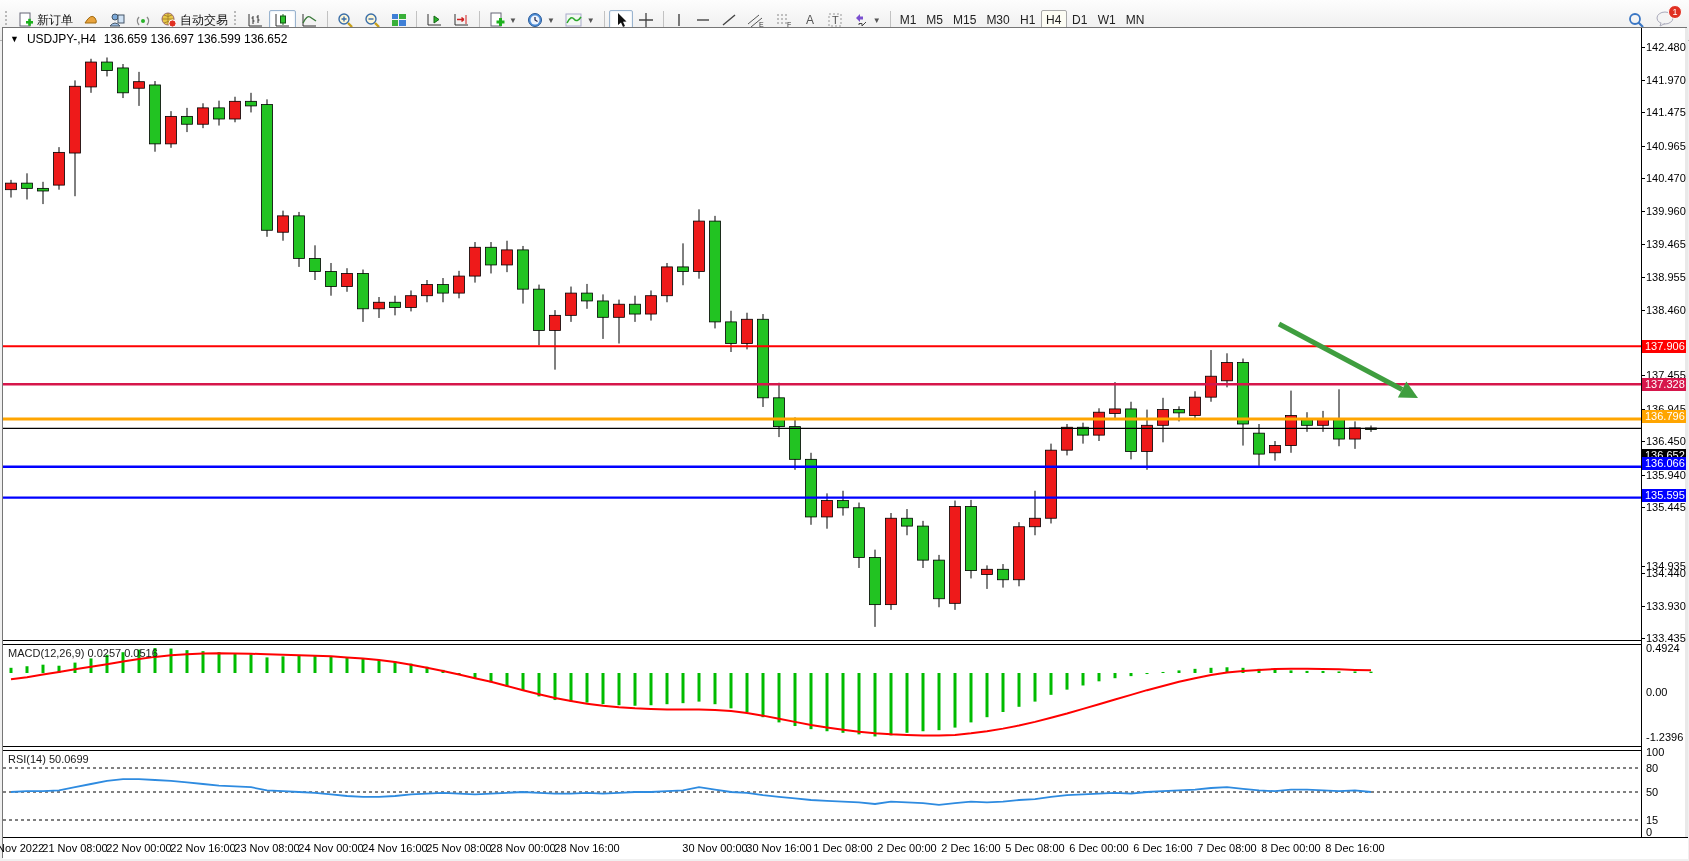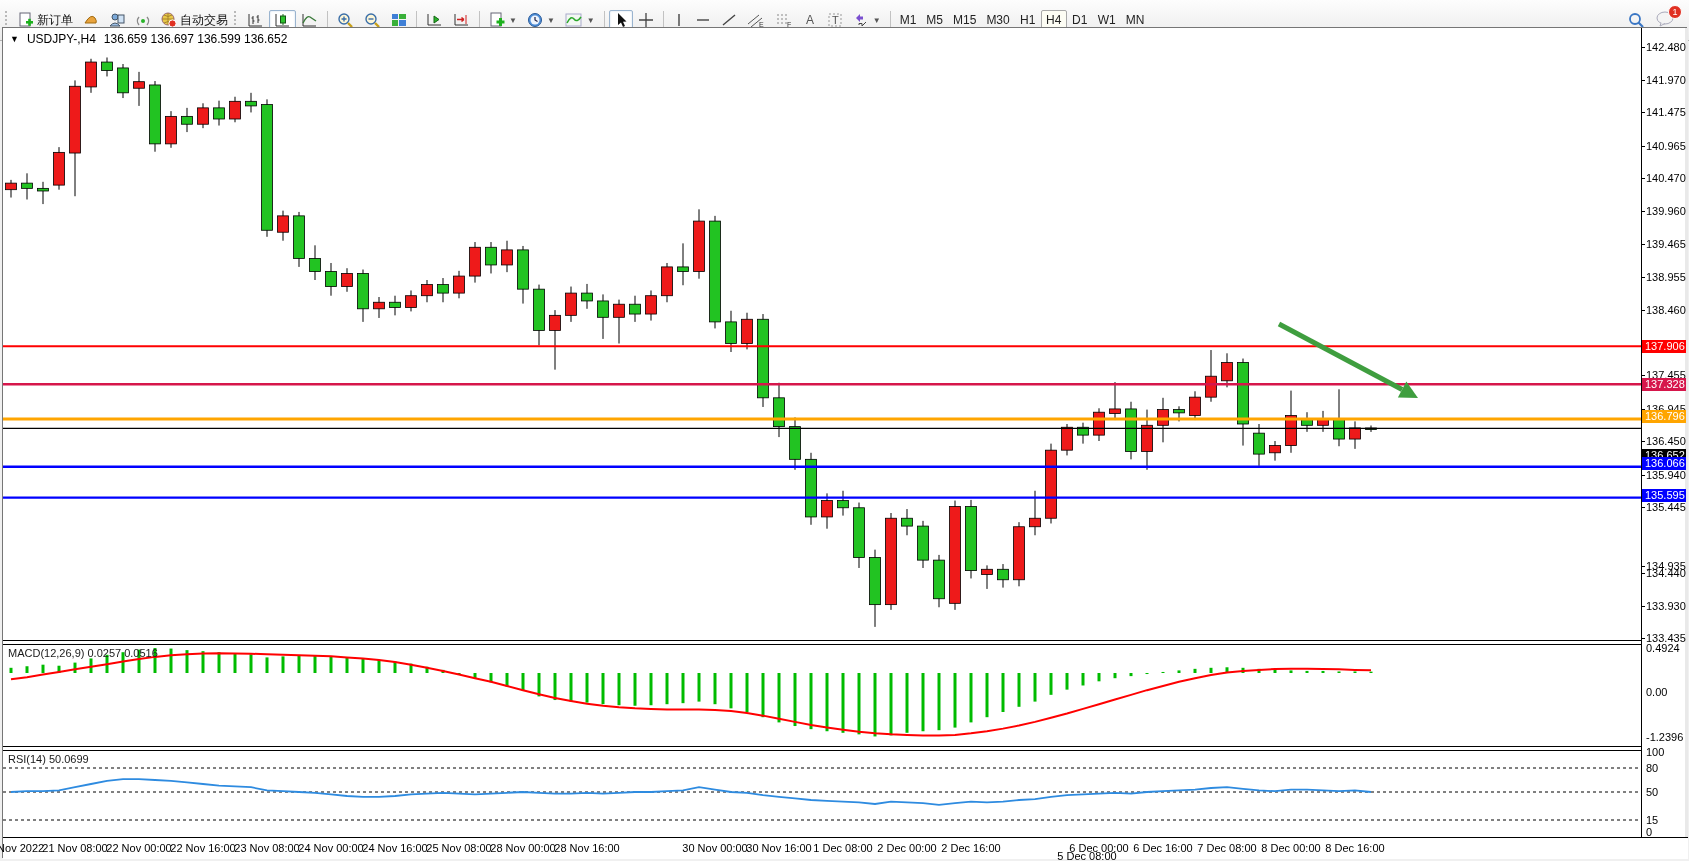--- a/index.html
+++ b/index.html
@@ -592,20 +592,20 @@
       <div class="tlabel" style="left: 352px;">24 Nov 16:00</div>
       <div class="tlabel" style="left: 416px;">25 Nov 08:00</div>
       <div class="tlabel" style="left: 480px;">28 Nov 00:00</div>
       <div class="tlabel" style="left: 544px;">28 Nov 16:00</div>
       <div class="tlabel" style="left: 608px; margin-top: 20px;">29 Nov 08:00</div>
       <div class="tlabel" style="left: 672px;">30 Nov 00:00</div>
       <div class="tlabel" style="left: 736px;">30 Nov 16:00</div>
       <div class="tlabel" style="left: 800px;">1 Dec 08:00</div>
       <div class="tlabel" style="left: 864px;">2 Dec 00:00</div>
       <div class="tlabel" style="left: 928px;">2 Dec 16:00</div>
-      <div class="tlabel" style="left: 1044px; margin-top: 8px;">5 Dec 08:00</div>
+      <div class="tlabel" style="left: 992px;">5 Dec 08:00</div>
       <div class="tlabel" style="left: 1056px;">6 Dec 00:00</div>
       <div class="tlabel" style="left: 1120px;">6 Dec 16:00</div>
       <div class="tlabel" style="left: 1184px;">7 Dec 08:00</div>
       <div class="tlabel" style="left: 1248px; text-align: center;">8 Dec 00:00</div>
       <div class="tlabel" style="left: 1312px;">8 Dec 16:00</div>
     </div>
 </div>
 
 </body></html>

